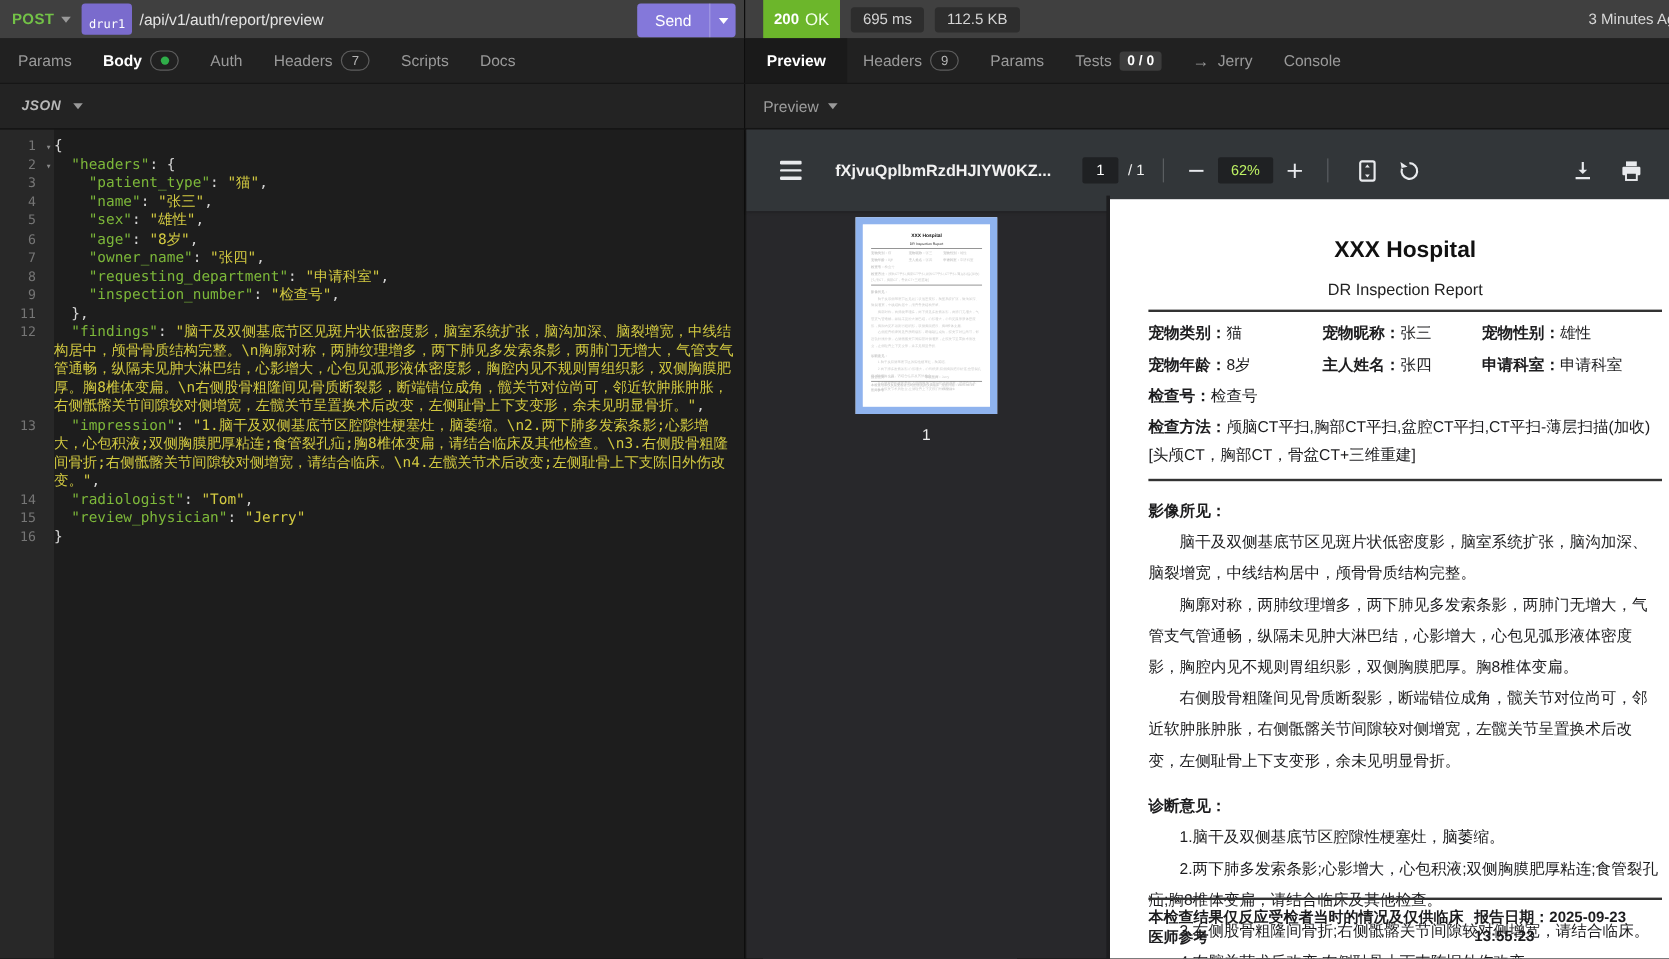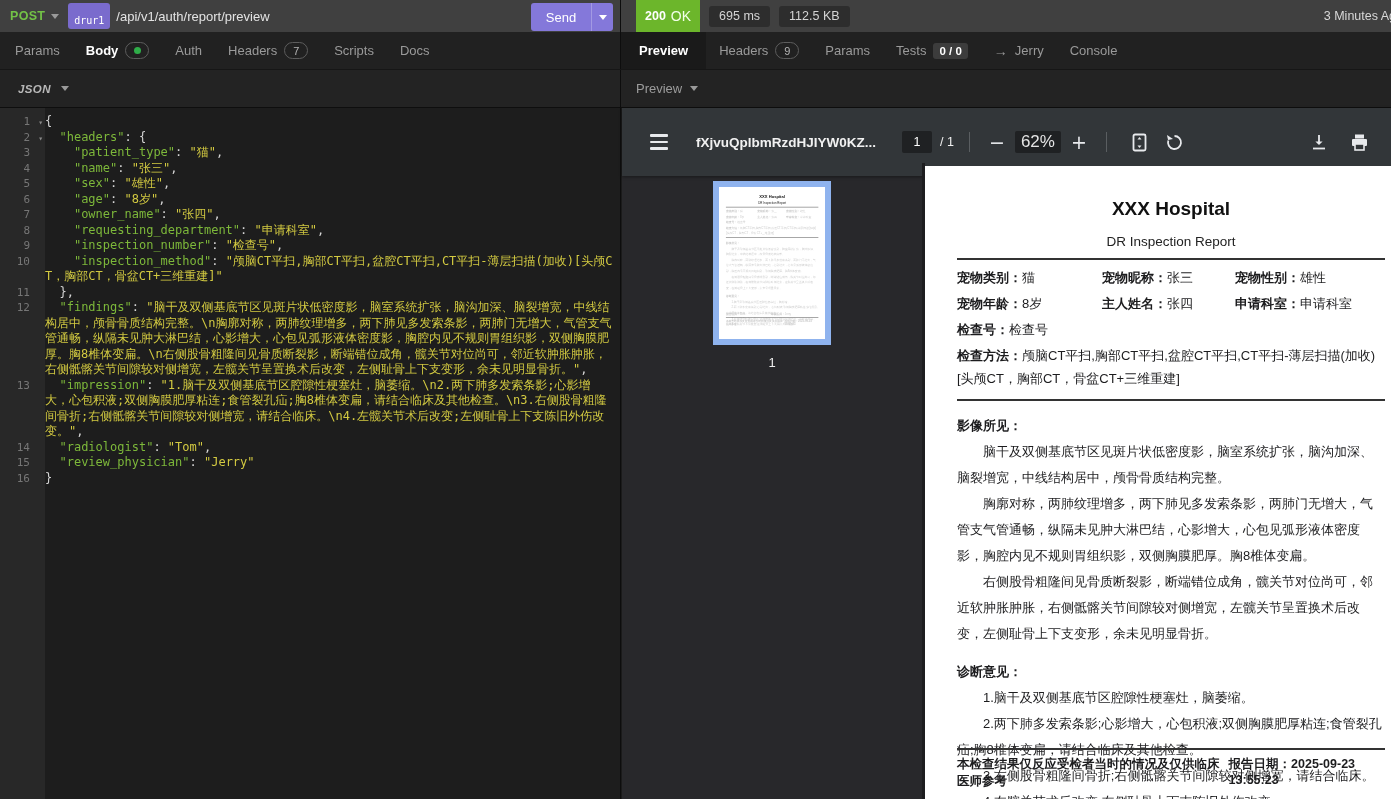--- a/index.html
+++ b/index.html
@@ -60,21 +60,21 @@
   
   .viewer { position:absolute; top:0; left:622px; right:0; height:100%; background:#28282b; }
   .pdf-toolbar { position:absolute; top:0; left:0; right:0; height:68px; background:#323639; display:flex; align-items:center; color:#eee; box-shadow:0 1px 3px rgba(0,0,0,.4); }
   .hamburger { margin-left:28px; width:18px; display:flex; flex-direction:column; gap:4px; cursor:pointer; }
   .hamburger span { display:block; height:2.5px; background:#e8eaed; border-radius:1px; }
   .doc-title { margin-left:28px; font-size:13.5px; font-weight:bold; color:#f1f1f1; max-width:195px; white-space:nowrap; overflow:hidden; }
   .page-box { margin-left:26px; background:#1f2123; border-radius:2px; width:30px; height:22px; display:flex; align-items:center; justify-content:center; font-size:12.5px; color:#fff; }
   .page-total { margin-left:8px; font-size:12.5px; color:#f1f1f1; }
   .vdiv { width:1px; height:20px; background:#5a5e61; margin:0 15px; }
   .zoom-btn { color:#e8eaed; font-size:19px; width:24px; text-align:center; cursor:pointer; font-family:"DejaVu Sans",sans-serif; }
-  .zoom-box { margin:0 6px; background:#1f2123; border-radius:2px; width:46px; height:22px; display:flex; align-items:center; justify-content:center; font-size:17px; color:#e5e5e5; }
+  .zoom-box { margin:0 6px; background:#1f2123; border-radius:2px; width:46px; height:22px; display:flex; align-items:center; justify-content:center; font-size:12px; color:#bef264; }
   .tool-icon { margin:0 8px; cursor:pointer; display:flex; align-items:center; }
   .toolbar-spacer { flex:1; }
   .tool-icon.right { margin:0 11px; }
   .tool-icon.last { margin-right:22px; }
   .pdf-body { position:absolute; top:55px; left:0; right:0; bottom:0; display:flex; }
   .thumb-panel { width:303px; flex:0 0 303px; position:relative; border-right:3px solid #1d1d1f; }
   .thumb { position:absolute; top:18px; left:50%; transform:translateX(-50%); border:6px solid #8fb3ee; background:#fff; width:118px; height:164px; overflow:hidden; cursor:pointer; }
   .thumb-inner { transform:scale(0.216); transform-origin:0 0; width:492px; height:696px; position:relative; background:#fff; }
   .thumb-label { position:absolute; top:192px; left:0; width:100%; text-align:center; color:#ececec; font-size:13px; }
   .page-area { flex:1; position:relative; overflow:hidden; }
@@ -228,24 +228,20 @@
           </div>
           <div class="ln-row">
             <div class="ln-num">8</div>
             <div class="ln-code"><span>    </span><span class="tok-k">"requesting_department"</span><span>: </span><span class="tok-s">"申请科室"</span><span>,</span></div>
           </div>
           <div class="ln-row">
             <div class="ln-num">9</div>
             <div class="ln-code"><span>    </span><span class="tok-k">"inspection_number"</span><span>: </span><span class="tok-s">"检查号"</span><span>,</span></div>
           </div>
           <div class="ln-row">
-            <div class="ln-num">10</div>
-            <div class="ln-code"><span>    </span><span class="tok-k">"inspection_method"</span><span>: </span><span class="tok-s">"颅脑CT平扫,胸部CT平扫,盆腔CT平扫,CT平扫-薄层扫描(加收)[头颅CT，胸部CT，骨盆CT+三维重建]"</span></div>
-          </div>
-          <div class="ln-row">
             <div class="ln-num">11</div>
             <div class="ln-code"><span>  },</span></div>
           </div>
           <div class="ln-row">
             <div class="ln-num">12</div>
             <div class="ln-code"><span>  </span><span class="tok-k">"findings"</span><span>: </span><span class="tok-s">"脑干及双侧基底节区见斑片状低密度影，脑室系统扩张，脑沟加深、脑裂增宽，中线结构居中，颅骨骨质结构完整。\n胸廓对称，两肺纹理增多，两下肺见多发索条影，两肺门无增大，气管支气管通畅，纵隔未见肿大淋巴结，心影增大，心包见弧形液体密度影，胸腔内见不规则胃组织影，双侧胸膜肥厚。胸8椎体变扁。\n右侧股骨粗隆间见骨质断裂影，断端错位成角，髋关节对位尚可，邻近软肿胀肿胀，右侧骶髂关节间隙较对侧增宽，左髋关节呈置换术后改变，左侧耻骨上下支变形，余未见明显骨折。"</span><span>,</span></div>
           </div>
           <div class="ln-row">
             <div class="ln-num">13</div>
             <div class="ln-code"><span>  </span><span class="tok-k">"impression"</span><span>: </span><span class="tok-s">"1.脑干及双侧基底节区腔隙性梗塞灶，脑萎缩。\n2.两下肺多发索条影;心影增大，心包积液;双侧胸膜肥厚粘连;食管裂孔疝;胸8椎体变扁，请结合临床及其他检查。\n3.右侧股骨粗隆间骨折;右侧骶髂关节间隙较对侧增宽，请结合临床。\n4.左髋关节术后改变;左侧耻骨上下支陈旧外伤改变。"</span><span>,</span></div>

